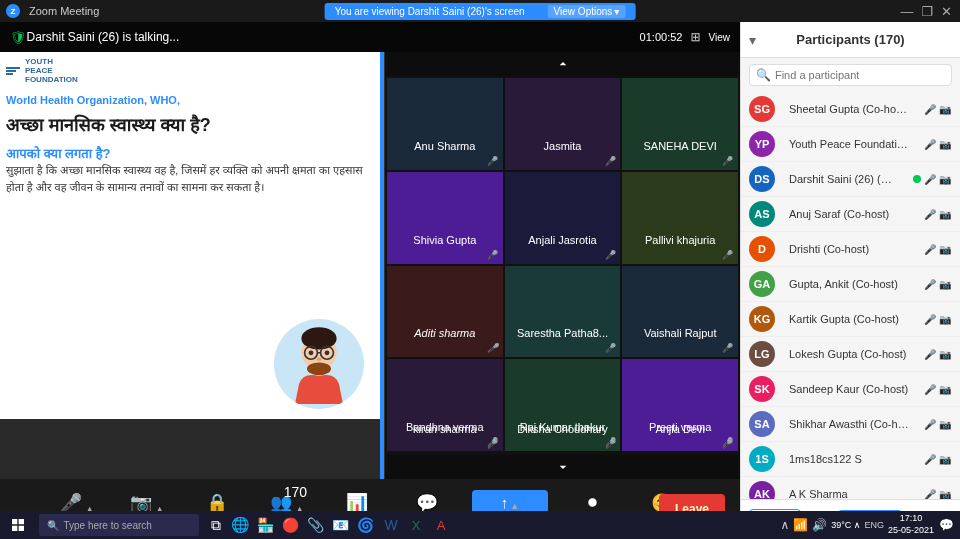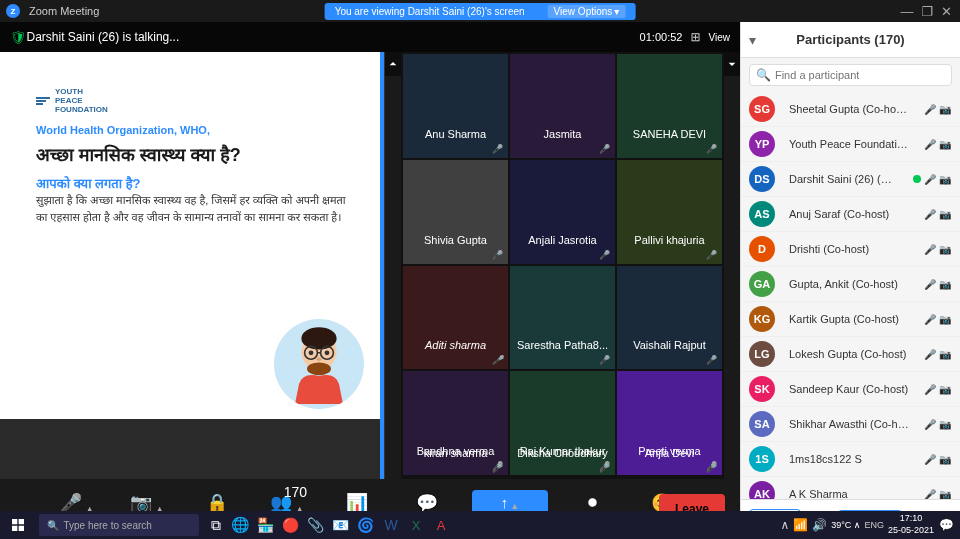--- a/index.html
+++ b/index.html
@@ -45,21 +45,21 @@
     
     #video-content { flex: 1; display: flex; position: relative; }
 
     
     #presentation {
       width: 385px; min-width: 385px; background: #2a2a2a; position: relative;
       border-right: 1px solid #333;
     }
     #slide-container {
       width: 100%; height: calc(100% - 60px); background: white;
-      display: flex; flex-direction: column; padding: 36px;
+      display: flex; flex-direction: column; padding: 6px;
       font-family: Arial, sans-serif;
     }
     #slide-logo { display: flex; align-items: center; gap: 5px; margin-bottom: 10px; }
     #slide-logo .logo-lines { display: flex; flex-direction: column; gap: 1px; }
     #slide-logo .logo-lines span { display: block; height: 2px; background: #2d6a9f; }
     #slide-logo .logo-lines span:nth-child(1) { width: 14px; }
     #slide-logo .logo-lines span:nth-child(2) { width: 10px; }
     #slide-logo .logo-lines span:nth-child(3) { width: 7px; }
     #slide-logo-text { font-size: 8px; color: #2d6a9f; font-weight: bold; line-height: 1.1; }
     #slide-title { font-size: 18px; color: #1a1a1a; font-weight: bold; margin-bottom: 8px; }
@@ -68,21 +68,21 @@
     #slide-question { font-size: 13px; color: #2d8cff; font-weight: bold; }
     #slide-avatar {
       position: absolute; right: 20px; bottom: 70px;
       width: 90px; height: 90px; background: #c8e6f5; border-radius: 50%;
       display: flex; align-items: center; justify-content: center; overflow: hidden;
     }
     #slide-avatar svg { width: 80px; height: 80px; }
 
     
     #video-grid {
-      flex: 1; display: flex; flex-direction: row; overflow: hidden; position: relative;
+      flex: 1; display: flex; flex-direction: column; overflow: hidden; position: relative;
     }
     #scroll-up {
       display: flex; justify-content: center; align-items: center; height: 24px;
       background: rgba(0,0,0,0.5); cursor: pointer;
     }
     #scroll-up svg { width: 16px; height: 16px; fill: white; }
     #grid-cells {
       flex: 1; display: grid; grid-template-columns: repeat(3, 1fr); grid-template-rows: repeat(4, 1fr);
       gap: 2px; background: #111; padding: 2px;
     }
@@ -121,21 +121,21 @@
       position: absolute; top: -8px; right: -3px;
     }
     .btn-wrapper { position: relative; }
     #share-screen-btn {
       background: #2d8cff; border-radius: 4px; padding: 4px 10px;
       flex-direction: column; align-items: center;
     }
     #share-screen-btn .btn-label { color: white; }
     #leave-btn {
       position: absolute; right: 15px;
-      background: #e53935; color: #000000; border: none; border-radius: 4px;
+      background: #e53935; color: #fef9c3; border: none; border-radius: 4px;
       padding: 8px 16px; font-size: 12px; cursor: pointer; font-weight: bold;
     }
 
     
     #participants-panel {
       width: 220px; background: #f5f5f5; display: flex; flex-direction: column;
       border-left: 1px solid #ddd;
     }
     #panel-header {
       height: 36px; background: white; display: flex; align-items: center;
@@ -298,21 +298,21 @@
               <div class="mute-icon" style="color: rgb(255, 68, 68);">🎤</div>
             </div>
             <div class="video-cell" style="background: rgb(42, 26, 58);">
               <div class="participant-name">Jasmita</div>
               <div class="mute-icon" style="color: rgb(255, 68, 68);">🎤</div>
             </div>
             <div class="video-cell" style="background: rgb(26, 58, 42);">
               <div class="participant-name">SANEHA DEVI</div>
               <div class="mute-icon" style="color: rgb(255, 68, 68);">🎤</div>
             </div>
-            <div class="video-cell" style="background: #404040;">
+            <div class="video-cell" style="background: #4c1d95;">
               <div class="participant-name">Shivia Gupta</div>
               <div class="mute-icon" style="color: rgb(255, 68, 68);">🎤</div>
             </div>
             <div class="video-cell" style="background: rgb(26, 26, 58);">
               <div class="participant-name">Anjali Jasrotia</div>
               <div class="mute-icon" style="color: rgb(255, 68, 68);">🎤</div>
             </div>
             <div class="video-cell" style="background: rgb(42, 58, 26);">
               <div class="participant-name">Pallivi khajuria</div>
               <div class="mute-icon" style="color: rgb(255, 68, 68);">🎤</div>

